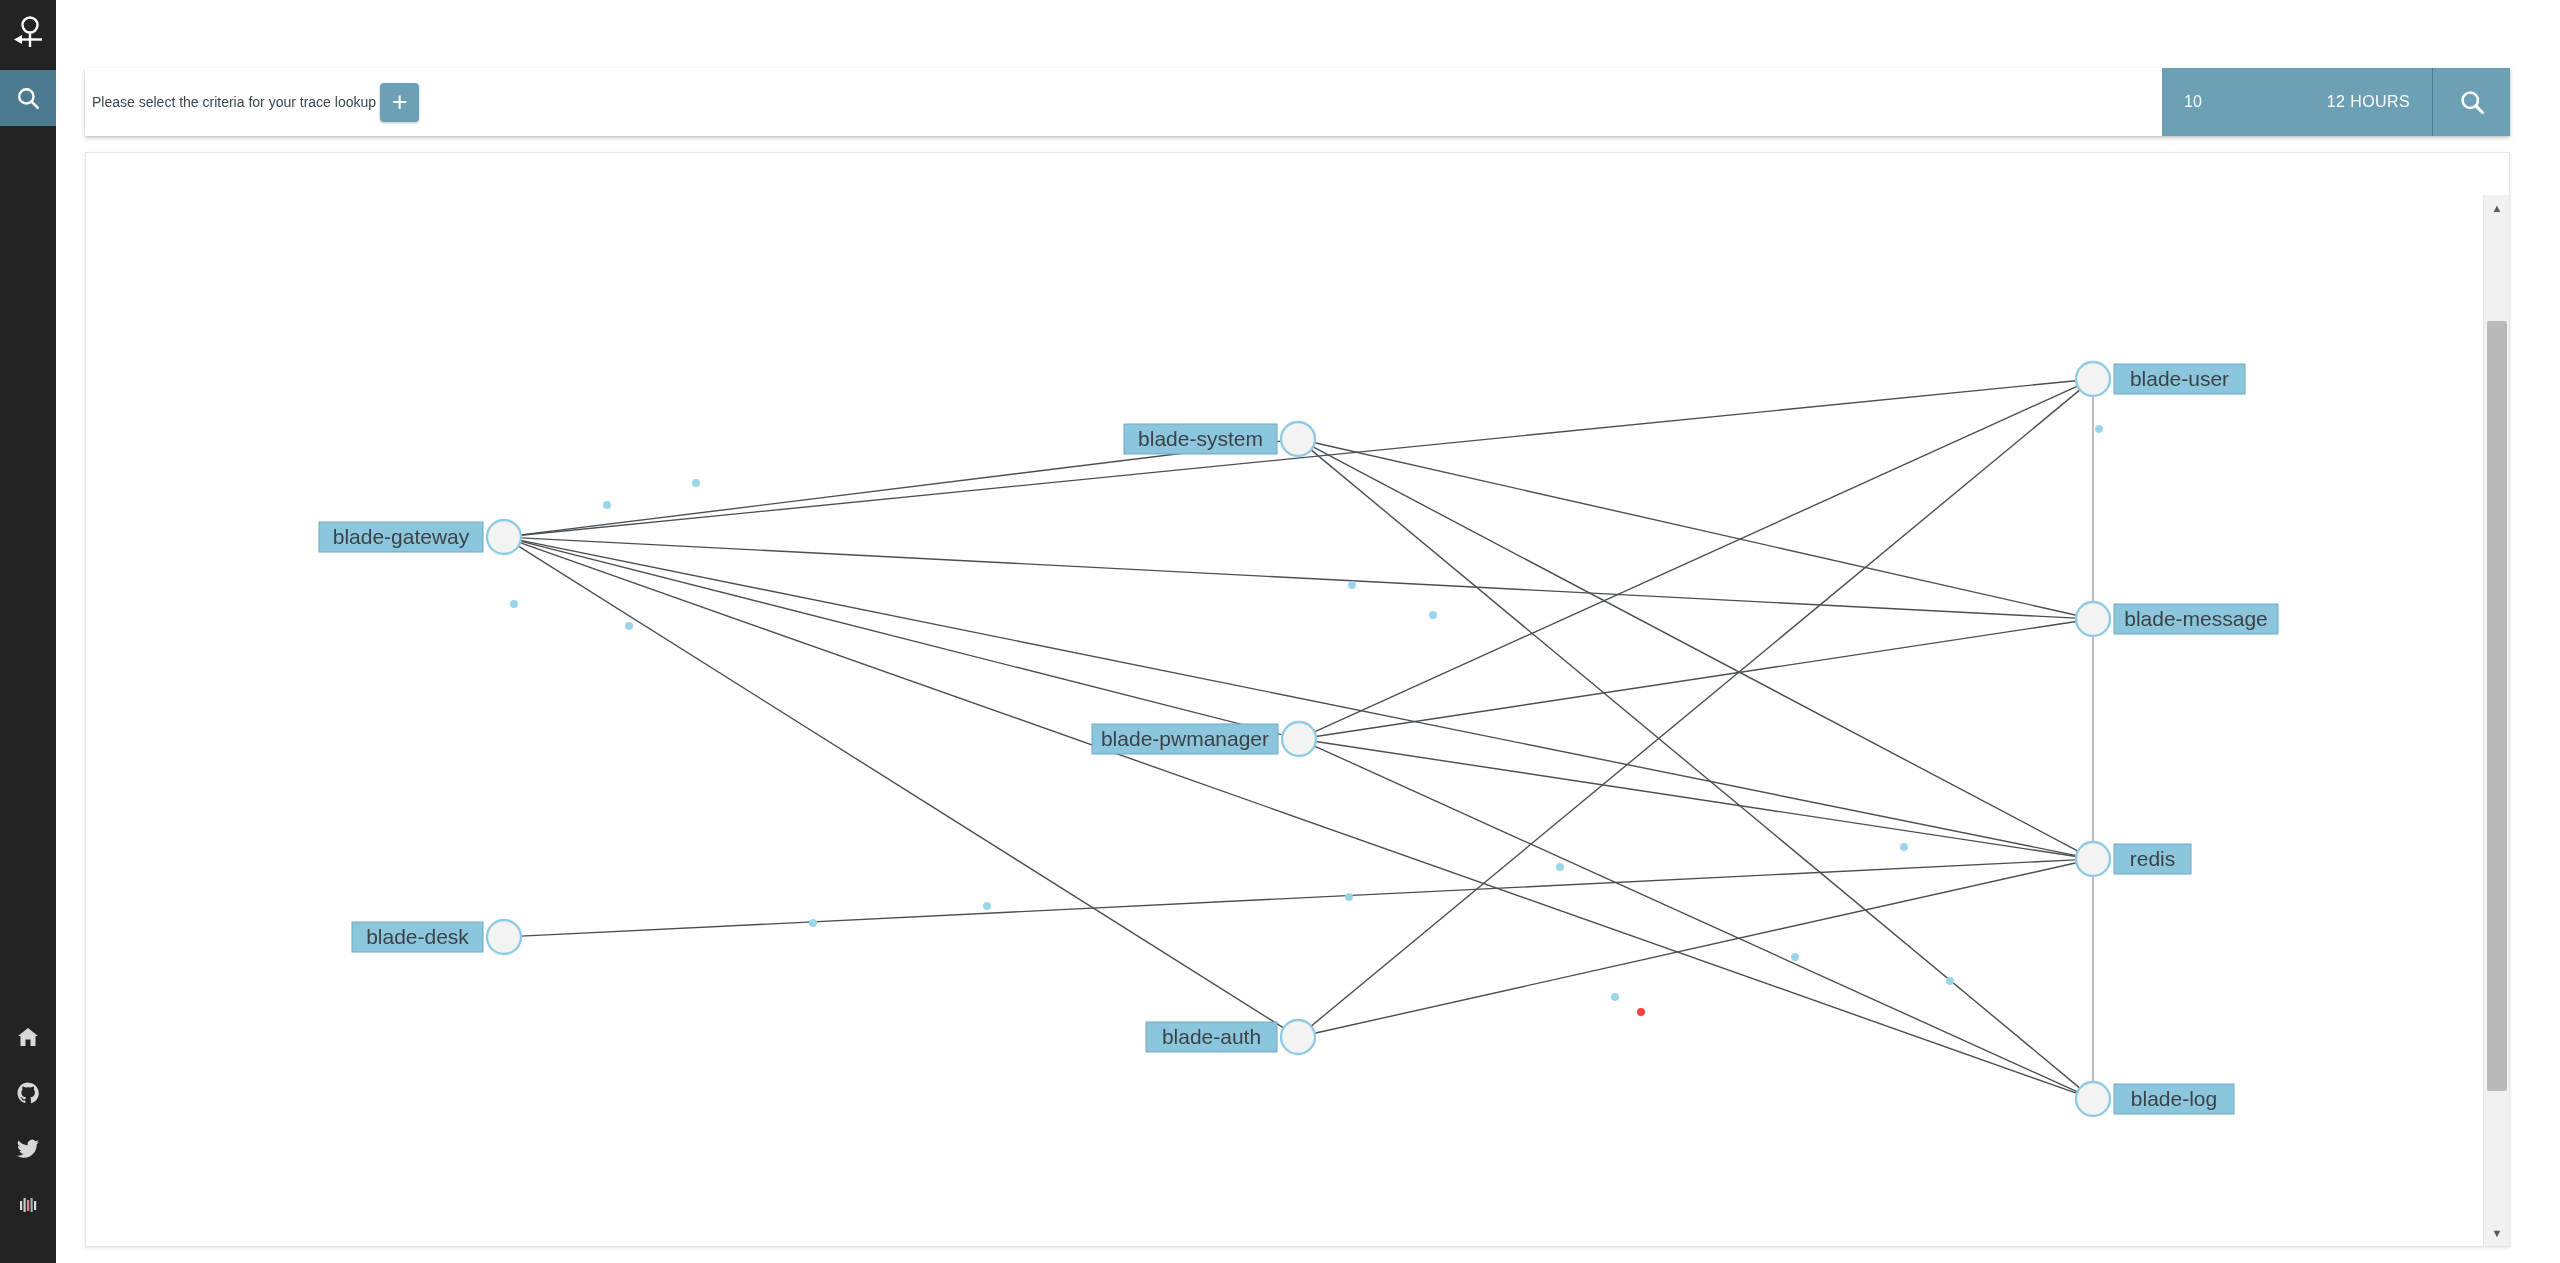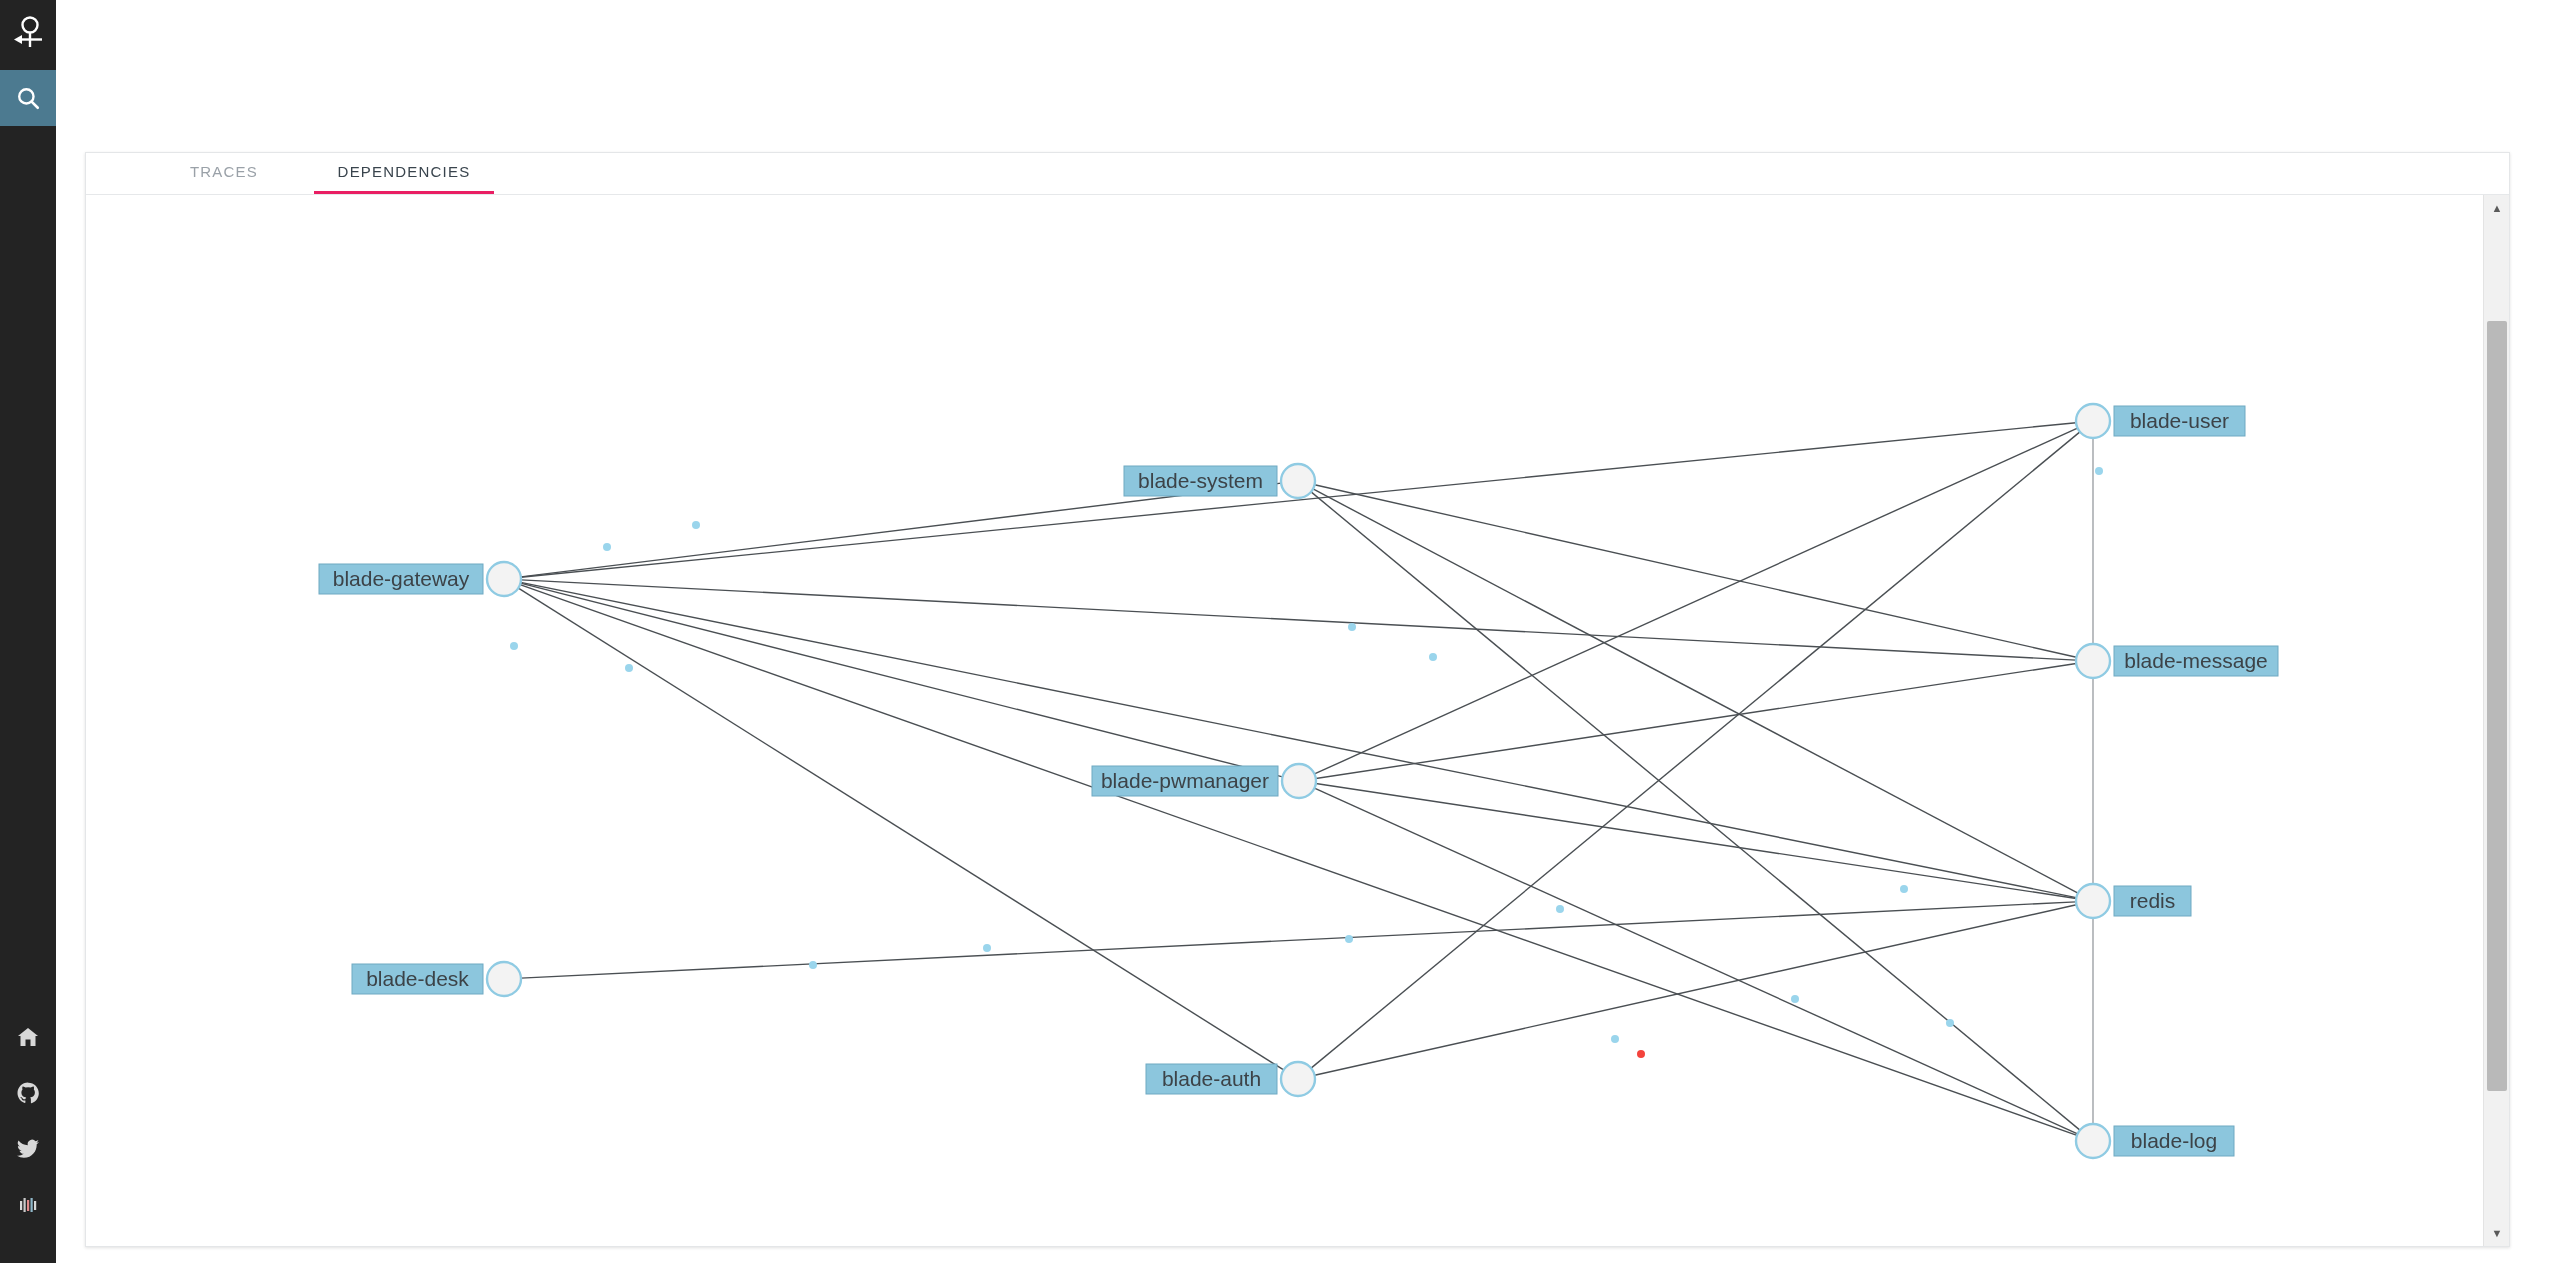--- a/index.html
+++ b/index.html
@@ -225,26 +225,38 @@
           <rect x="7.5" y="5" width="2.2" height="14" fill="#c9c9c9"></rect>
           <rect x="11" y="7" width="2.2" height="11" fill="#e08a8a"></rect>
           <rect x="14.5" y="5" width="2.2" height="14" fill="#8fb7c9"></rect>
           <rect x="18" y="8" width="2.2" height="9" fill="#d8d8d8"></rect>
         </svg>
       </div>
     </div>
   </div>
 
 
+  <div class="searchbar">
+    <div class="criteria-zone">
+      <span class="criteria-hint">Please select the criteria for your trace lookup</span>
+      <div class="add-criteria-btn">+</div>
+    </div>
+    <div class="lookback-zone">
+      <div class="limit-val">10</div>
+      <div class="lookback-val">12 HOURS</div>
+      <div class="search-go">
+        <svg width="28" height="28" viewBox="0 0 24 24">
+          <circle cx="10.5" cy="10.5" r="6.6" fill="none" stroke="#ffffff" stroke-width="2.2"></circle>
+          <line x1="15.3" y1="15.3" x2="21" y2="21" stroke="#ffffff" stroke-width="2.6" stroke-linecap="round"></line>
+        </svg>
+      </div>
+    </div>
+  </div>
 
   <div class="panel">
-    <div class="tabs">
-      <div class="tab">TRACES</div>
-      <div class="tab active">DEPENDENCIES</div>
-    </div>
 
     <div class="graph-area">
       <svg class="graph-svg" id="graph-svg" width="2425" height="1051">
           <g>
             <line x1="434.8719727590893" y1="381.9175650750746" x2="1195.1280272409108" y2="288.0824349249254" class="edge"></line>
             <line x1="434.91657823163814" y1="382.31792362454445" x2="1990.0834217683619" y2="227.68207637545552" class="edge"></line>
             <line x1="434.9774091547354" y1="384.87611551333436" x2="1990.0225908452646" y2="465.12388448666564" class="edge"></line>
             <line x1="434.66134870263875" y1="387.3763085476713" x2="1990.3386512973611" y2="702.6236914523287" class="edge"></line>
             <line x1="434.0271080311668" y1="389.6684925824517" x2="1990.9728919688332" y2="940.3315074175483" class="edge"></line>
             <line x1="434.47645205914614" y1="388.1864695798082" x2="1196.5235479408539" y2="581.8135304201918" class="edge"></line>

